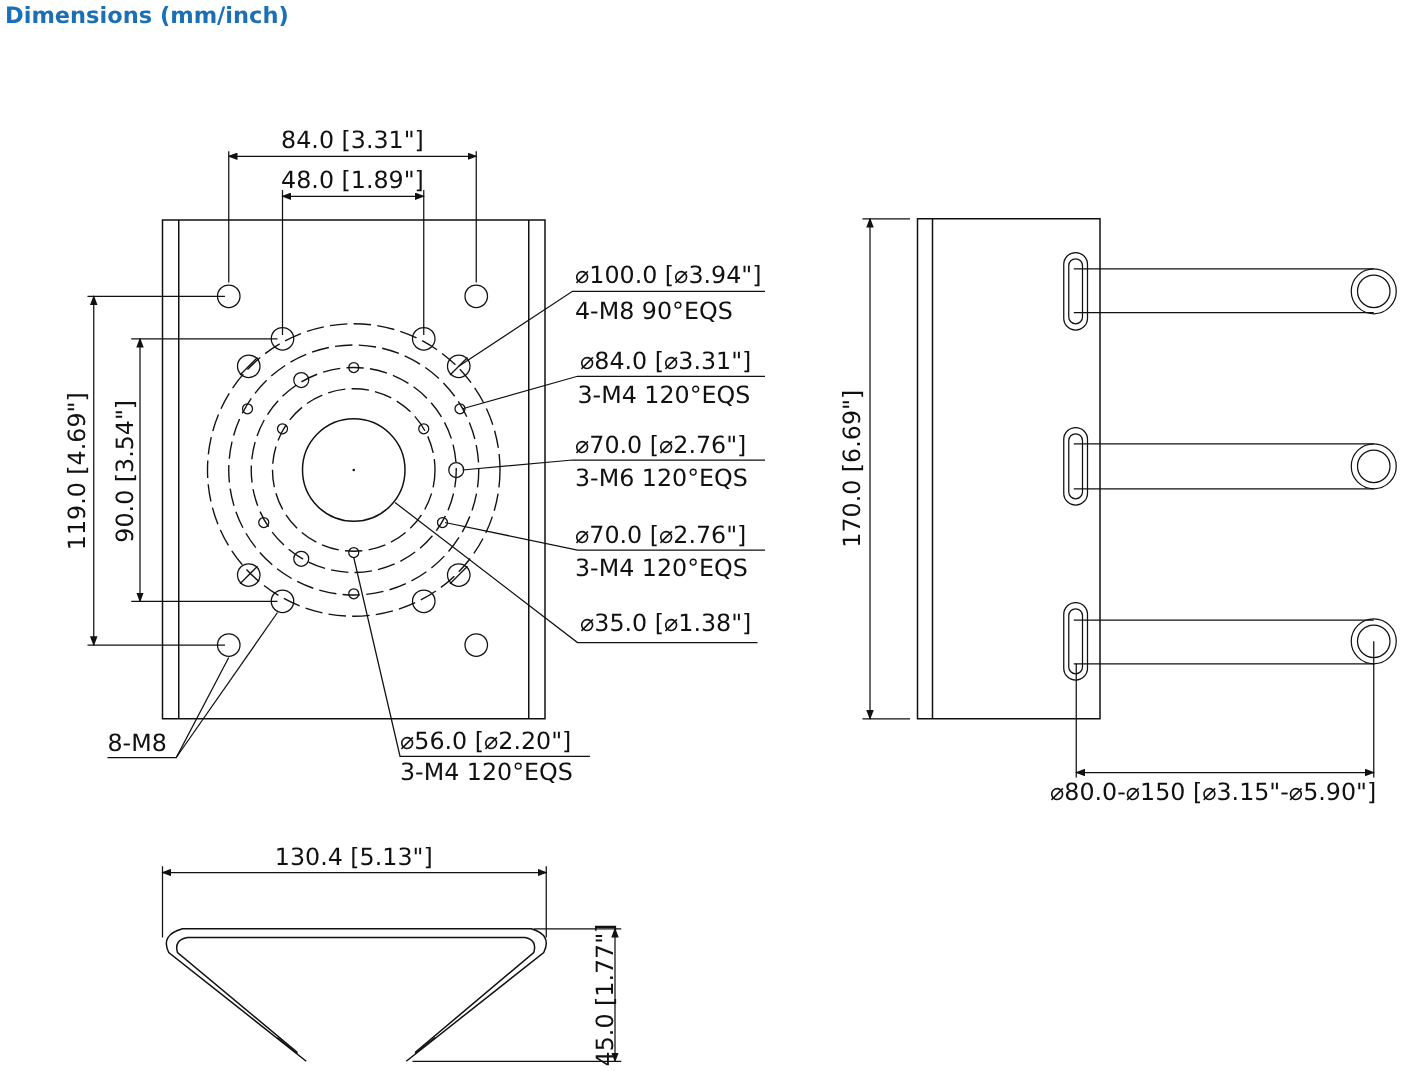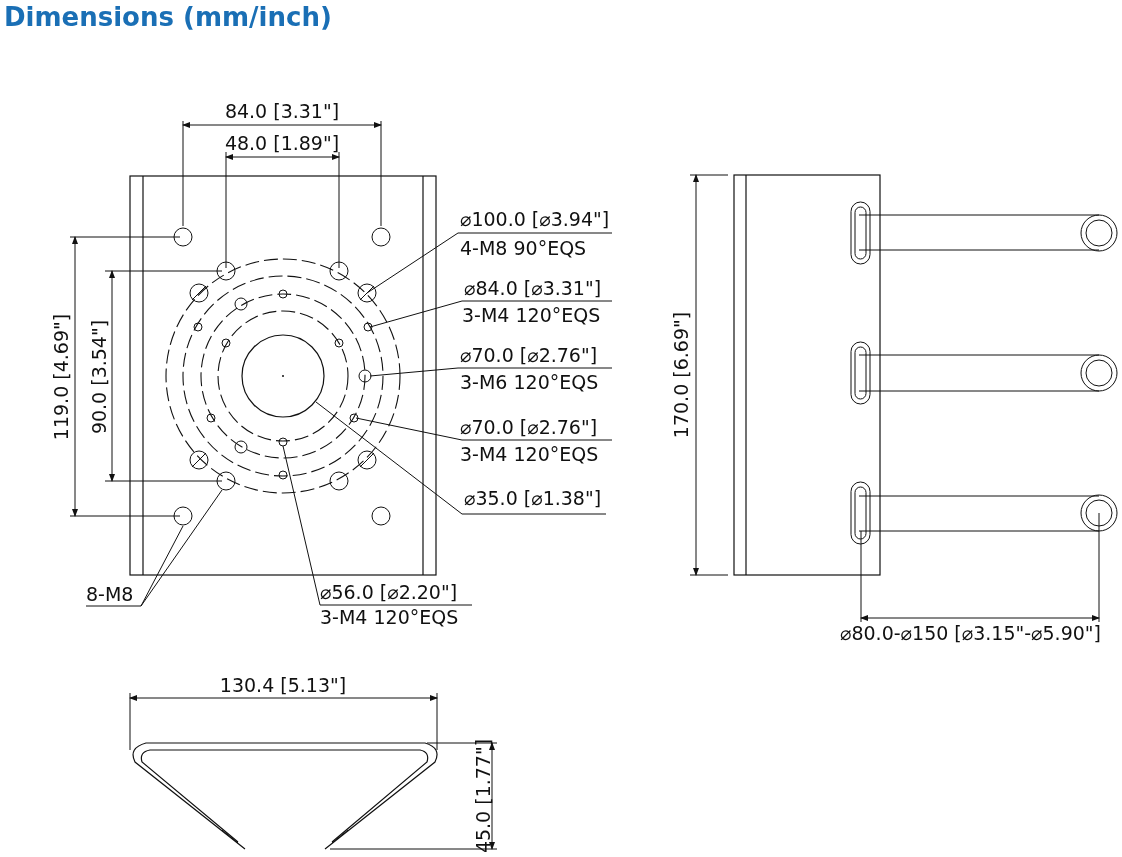--- a/index.html
+++ b/index.html
@@ -1,17 +1,17 @@
 <!DOCTYPE html>
 <html><head>
 <meta charset="utf-8">
 <style>
   html, body { margin: 0; padding: 0; background: #ffffff; }
   body { width: 1122px; height: 857px; position: relative; overflow: hidden; font-family: "DejaVu Sans", sans-serif; }
-  .title { position: absolute; left: 4px; top: 2px; font-family: "DejaVu Sans", sans-serif; font-weight: bold; font-size: 26px; color: #1a6fb5; letter-spacing: 0px; }
+  .title { position: absolute; left: 4px; top: 2px; font-family: "DejaVu Sans", sans-serif; font-weight: bold; font-size: 18px; color: #1a6fb5; letter-spacing: 0px; }
   svg { position: absolute; left: 0; top: 0; }
   svg text { font-family: "DejaVu Sans", sans-serif; font-size: 19px; fill: #111; }
   .ln { stroke: #111; stroke-width: 1.2; fill: none; }
   .thin { stroke: #111; stroke-width: 1; fill: none; }
   .dash { stroke: #111; stroke-width: 1.1; fill: none; stroke-dasharray: 14 5; }
 </style>
 </head>
 <body>
 
 <div class="title">Dimensions (mm/inch)</div>

